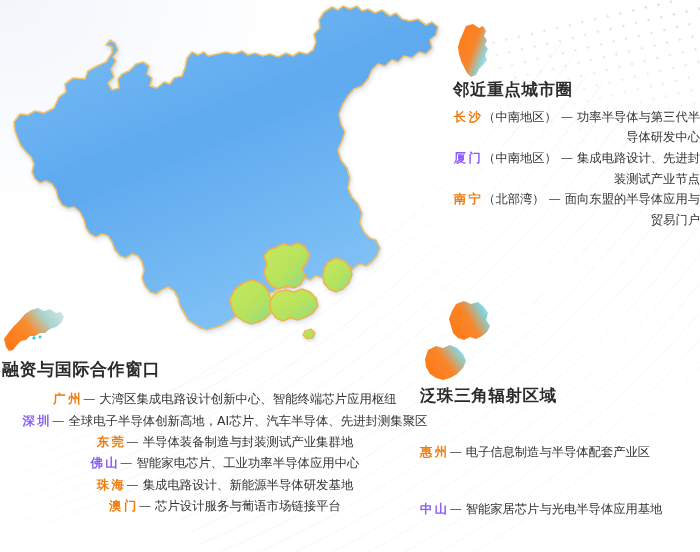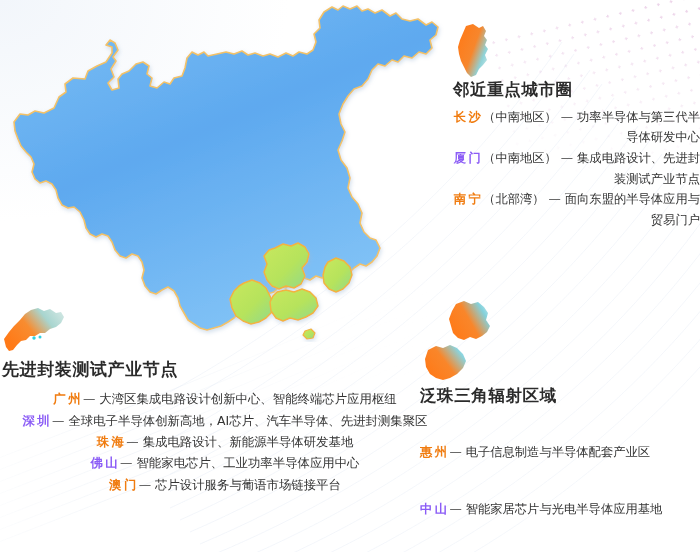--- a/index.html
+++ b/index.html
@@ -228,34 +228,37 @@
         <stop offset="72%" stop-color="#a8d5cf"></stop>
         <stop offset="100%" stop-color="#cfe6e2"></stop>
       </linearGradient>
     </defs>
     <path fill="url(#pi2)" d="M6,44 L4,36 L9,29 L14,23 L20,17 L25,11 L31,7 L38,5 L44,8 L50,6 L56,10 L61,9 L64,14
          L61,20 L56,24 L50,26 L45,30 L40,30 L35,33 L30,33 L26,37 L21,38 L17,42 L13,47 L9,48 Z"></path>
     <circle cx="34" cy="35" r="1.7" fill="#2fd0e0"></circle>
     <circle cx="40" cy="34" r="1.5" fill="#2fd0e0"></circle>
   </svg>
 
-  <h2 class="panel-title">先进封装测试产业节点</h2>
+  <h2 class="panel-title">融资与国际合作窗口</h2>
 
   <ul class="entry-list">
     <li class="entry">
       <span class="city orange">广州</span><span class="dash">—</span> <span class="sub">大湾区集成电路设计创新中心、智能终端芯片应用枢纽</span>
     </li>
     <li class="entry">
       <span class="city blue">深圳</span><span class="dash">—</span> <span class="sub">全球电子半导体创新高地，AI芯片、汽车半导体、先进封测集聚区</span>
     </li>
     <li class="entry">
+      <span class="city orange">东莞</span><span class="dash">—</span> <span class="sub">半导体装备制造与封装测试产业集群地</span>
+    </li>
+    <li class="entry">
+      <span class="city blue">佛山</span><span class="dash">—</span> <span class="sub">智能家电芯片、工业功率半导体应用中心</span>
+    </li>
+    <li class="entry">
       <span class="city orange">珠海</span><span class="dash">—</span> <span class="sub">集成电路设计、新能源半导体研发基地</span>
-    </li>
-    <li class="entry">
-      <span class="city blue">佛山</span><span class="dash">—</span> <span class="sub">智能家电芯片、工业功率半导体应用中心</span>
     </li>
     <li class="entry">
       <span class="city orange">澳门</span><span class="dash">—</span> <span class="sub">芯片设计服务与葡语市场链接平台</span>
     </li>
   </ul>
 </section>
 
 <section class="panel panel-br">
   <svg class="prov-icon" width="88" height="88" viewBox="0 0 88 88">
     <defs>

